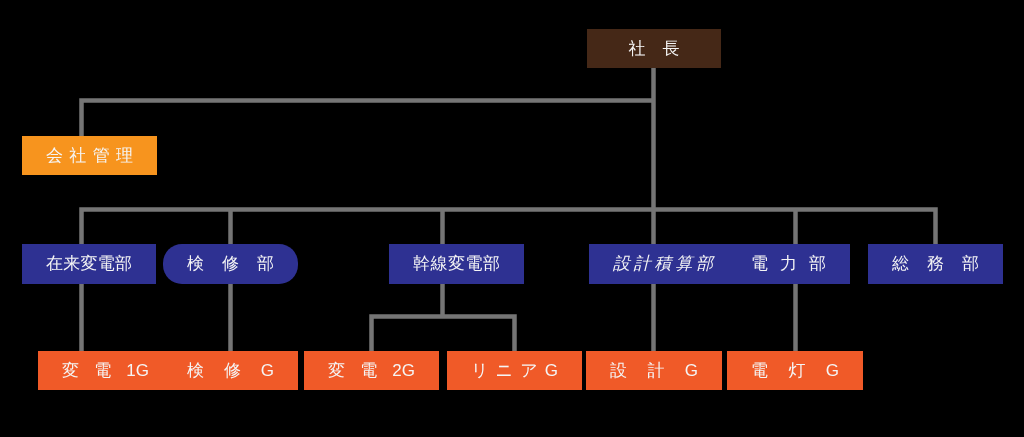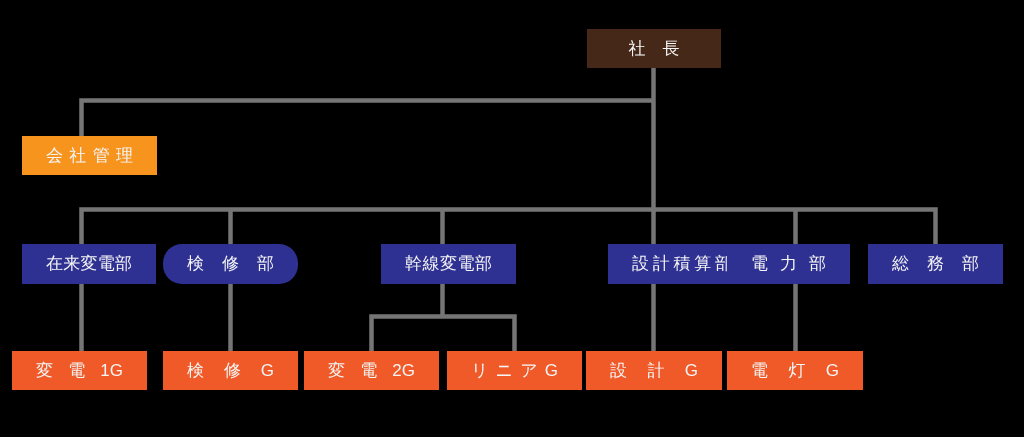--- a/index.html
+++ b/index.html
@@ -69,25 +69,25 @@
     <path class="line" d="M653.5 282 L653.5 353"></path>
     <path class="line" d="M795.5 282 L795.5 353"></path>
   </svg>
 
   <div class="node president h39" style="left:587px; top:29px; width:134px;">社　長</div>
 
   <div class="node admin h39" style="left:22px; top:136px; width:135px;">会 社 管 理</div>
 
   <div class="node dept h40" style="left:22px; top:244px; width:134px;">在来変電部</div>
   <div class="node dept h40" style="left:163px; top:244px; width:135px;border-radius:19px;">検 修 部</div>
-  <div class="node dept h40" style="left:381px; top:244px; width:135px;">幹線変電部</div>
-  <div class="node dept h40" style="left:608px; top:244px; width:148px;">設計積算部</div>
+  <div class="node dept h40" style="left:389px; top:244px; width:135px;">幹線変電部</div>
+  <div class="node dept h40" style="left:589px; top:244px; width:148px;font-style:italic;">設計積算部</div>
   <div class="node dept h40" style="left:727px; top:244px; width:123px;">電 力 部</div>
   <div class="node dept h40" style="left:868px; top:244px; width:135px;">総 務 部</div>
 
-  <div class="node group h39" style="left:12px; top:351px; width:135px;">変 電 1G</div>
+  <div class="node group h39" style="left:38px; top:351px; width:135px;">変 電 1G</div>
   <div class="node group h39" style="left:163px; top:351px; width:135px;">検 修 G</div>
   <div class="node group h39" style="left:304px; top:351px; width:135px;">変 電 2G</div>
   <div class="node group h39" style="left:447px; top:351px; width:135px;">リ ニ ア G</div>
   <div class="node group h39" style="left:586px; top:351px; width:136px;">設 計 G</div>
   <div class="node group h39" style="left:727px; top:351px; width:136px;">電 灯 G</div>
 
 </div>
 
 </body></html>

